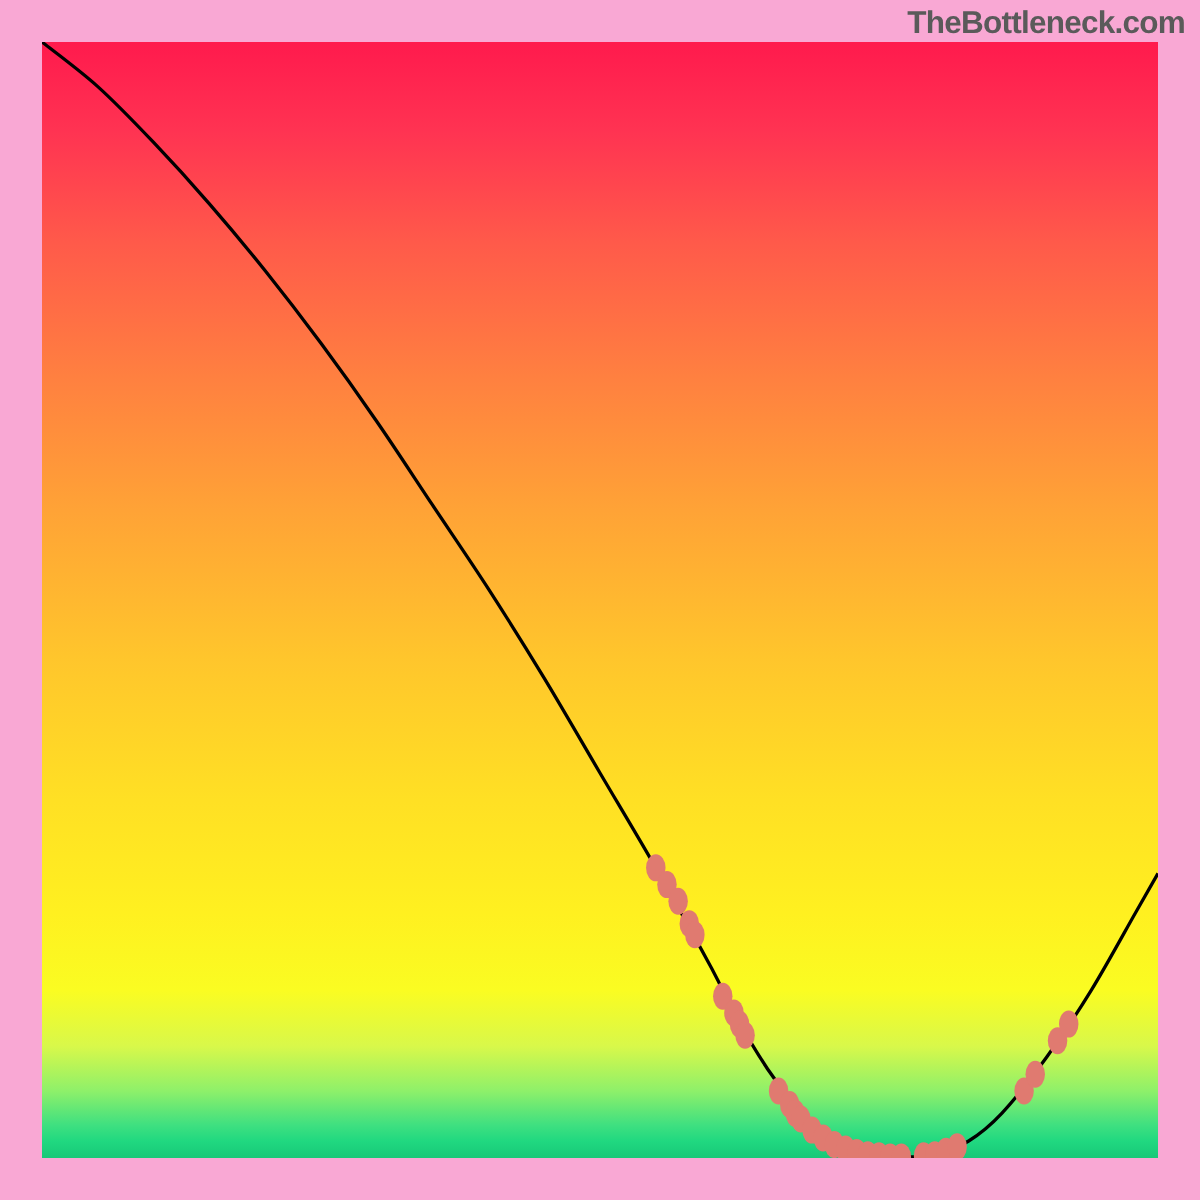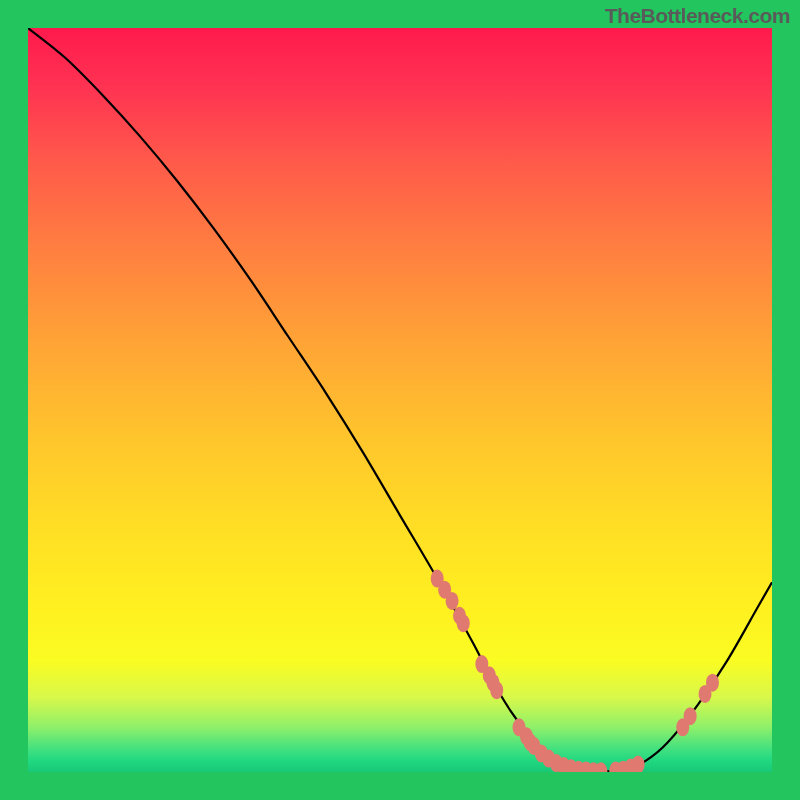--- a/index.html
+++ b/index.html
@@ -1,17 +1,17 @@
 <!DOCTYPE html>
 <html><head>
 <meta charset="utf-8">
 <style>
   * { margin: 0; padding: 0; box-sizing: border-box; }
   body { background: #000; width: 800px; height: 800px; overflow: hidden; font-family: Arial, sans-serif; }
-  .container { position: relative; width: 800px; height: 800px; background: #22c55e; }
+  .container { position: relative; width: 800px; height: 800px; background: #f9a8d4; }
   .watermark { position: absolute; top: 4px; right: 10px; color: #5a5a5a; font-size: 21px; font-weight: bold; letter-spacing: -0.5px; }
   .plot-area {
     position: absolute;
     left: 28px; top: 28px;
     width: 744px; height: 744px;
     background: linear-gradient(to bottom,
       #ff1a4d 0%,
       #ff3352 8%,
       #ff5a4a 18%,
       #ff8040 30%,

